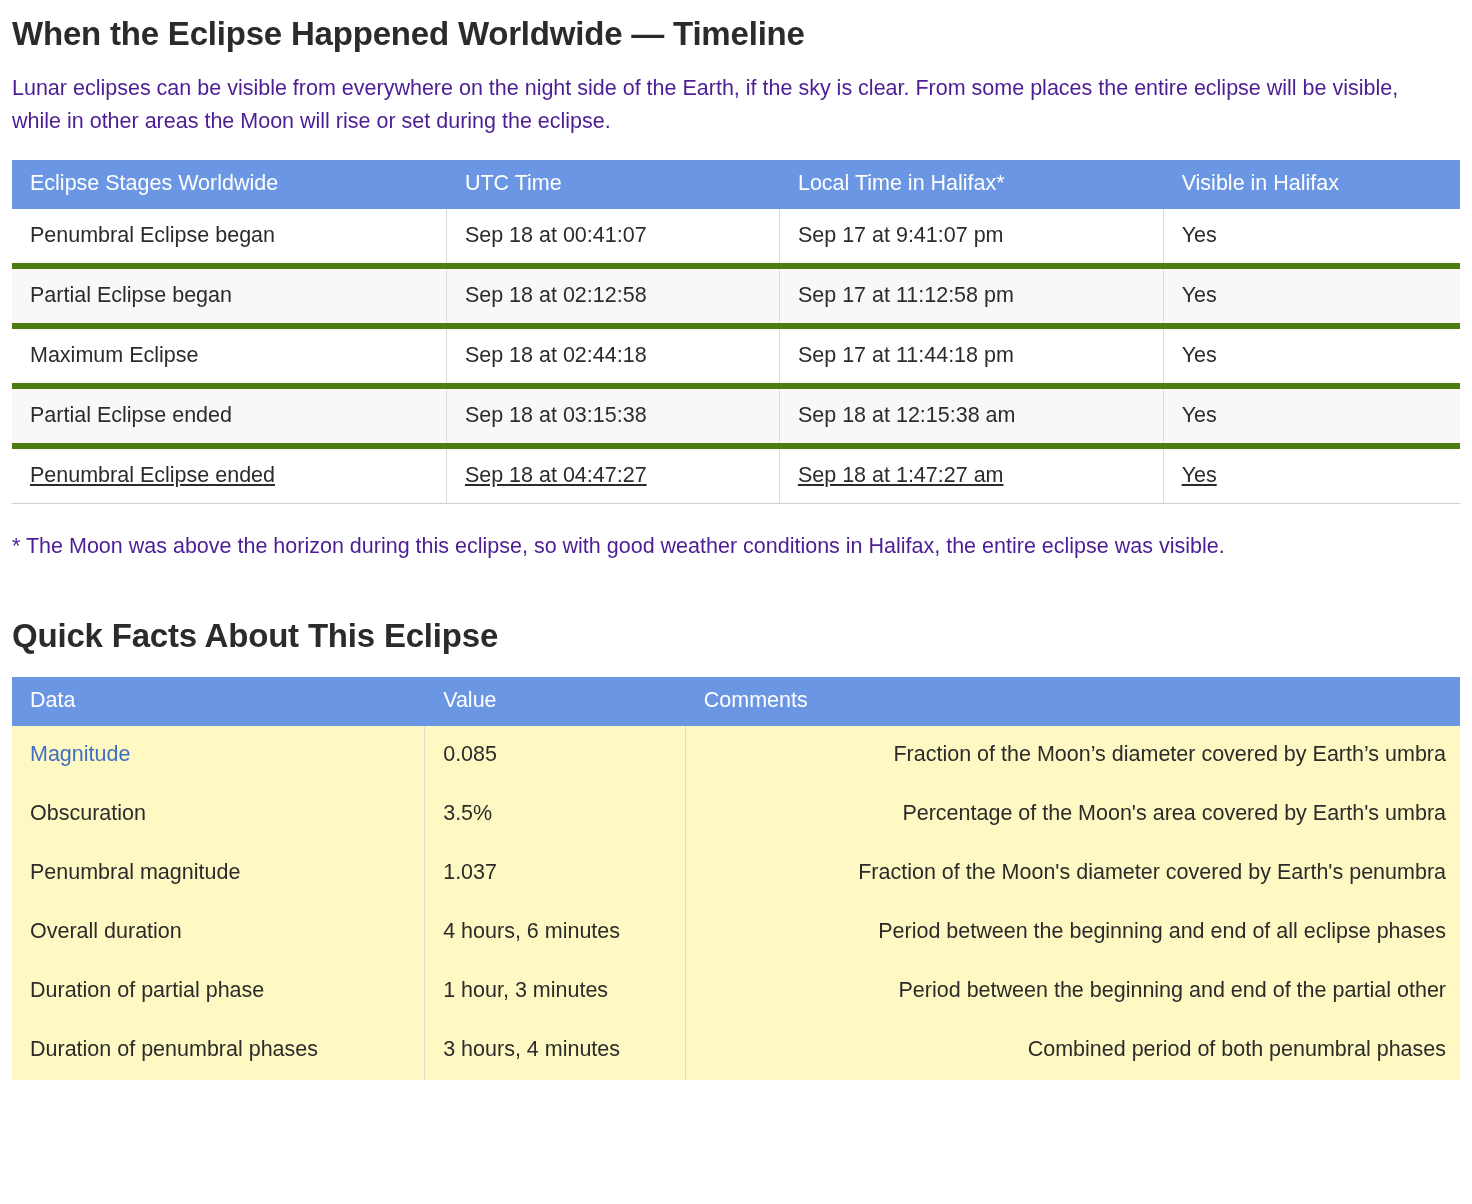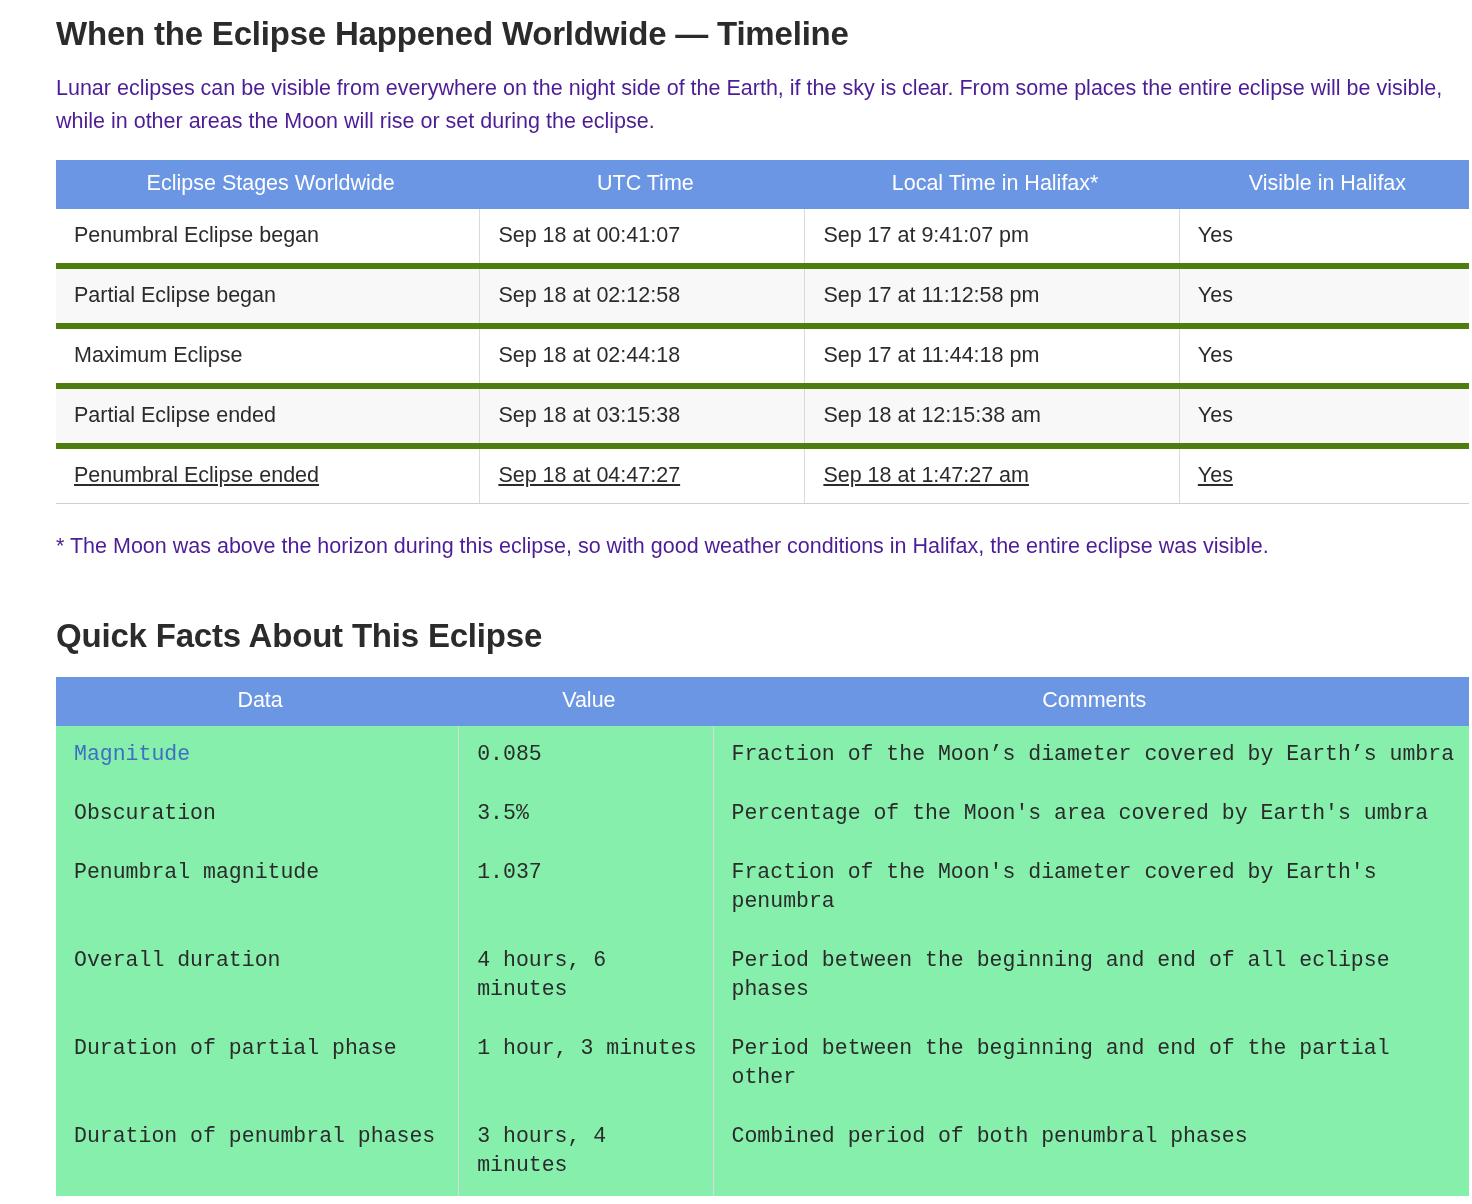--- a/index.html
+++ b/index.html
@@ -9,21 +9,20 @@
     background: #ffffff;
   }
   body {
     width: 1472px;
     font-family: "Liberation Sans", sans-serif;
     color: #24292e;
     -webkit-font-smoothing: antialiased;
   }
   .page {
     padding: 8px 3px 0 12px;
-    margin-left: 44px;
   }
   h1.section-title {
     font-size: 33px;
     line-height: 1.2;
     font-weight: bold;
     color: #2b2b2b;
     margin: 6px 0 18px 0;
     letter-spacing: -0.2px;
   }
   h1.section-title.second {
@@ -46,21 +45,21 @@
     font-size: 21.5px;
     table-layout: fixed;
   }
   table.timeline {
     max-width: 1448px;
   }
   thead th {
     background: #6b96e3;
     color: #ffffff;
     font-weight: normal;
-    text-align: center;
+    text-align: left;
     padding: 10px 12px 11px 18px;
     font-size: 21.5px;
     border-right: 1px solid #6b96e3;
     vertical-align: middle;
     line-height: 1.3;
   }
   thead th:last-child { border-right: none; }
   tbody td {
     padding: 12px 12px 13px 18px;
     border-bottom: 6px solid #4d7c0f;
@@ -83,24 +82,23 @@
   table.facts {
     max-width: 1448px;
   }
   .facts col.c1 { width: 28.5%; }
   .facts col.c2 { width: 18%; }
   .facts col.c3 { width: 53.5%; }
   table.facts tbody td {
     padding: 14px 14px 16px 18px;
     border-bottom: none;
     border-right: 1px solid #dadada;
-    background: #86efac;
-    font-family: Liberation Mono, monospace;
-  }
-  table.facts tbody td:last-child { border-right: none; }
+    background: #fef9c3;
+  }
+  table.facts tbody td:last-child { border-right: none; text-align: right; }
   a.datalink {
     color: #3f6fc4;
     text-decoration: none;
   }
 </style>
 </head>
 <body>
 
 <div class="page">
 

